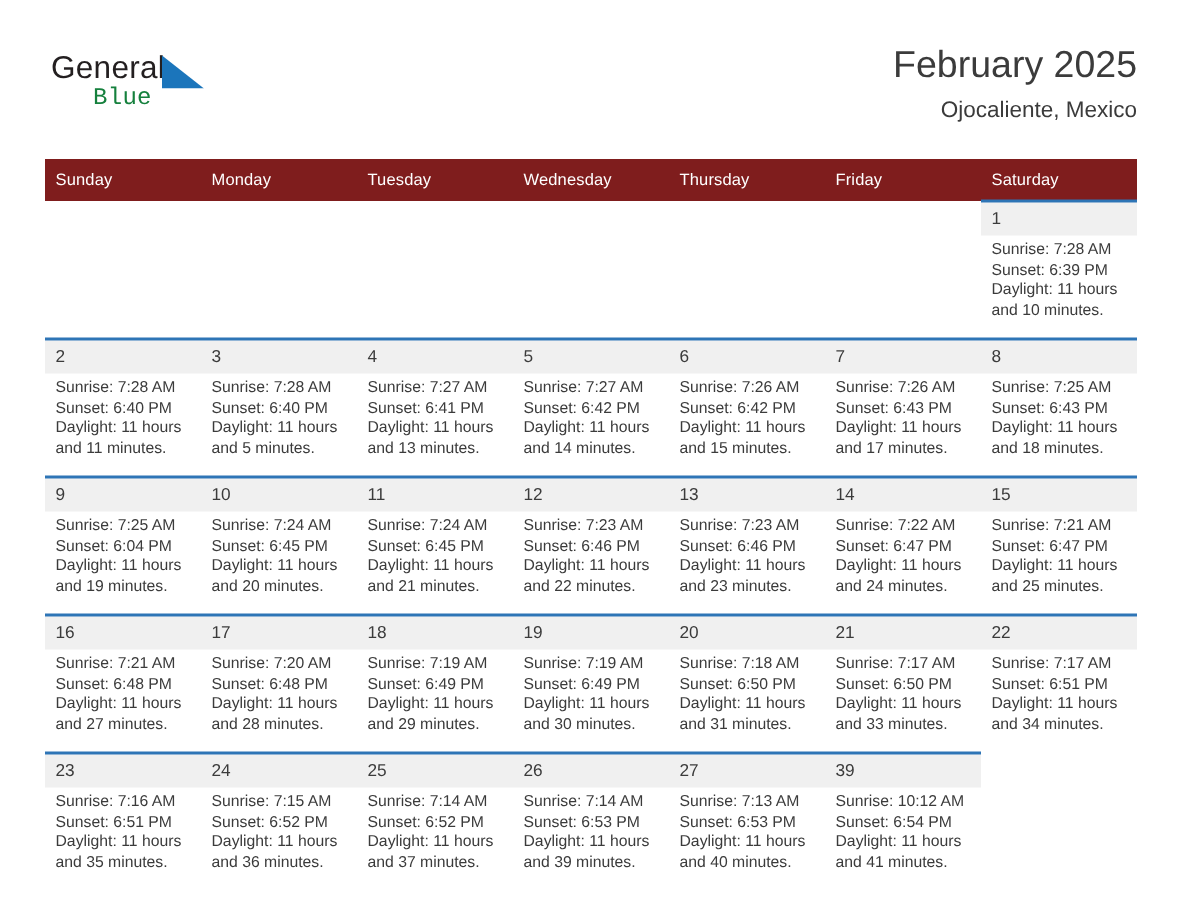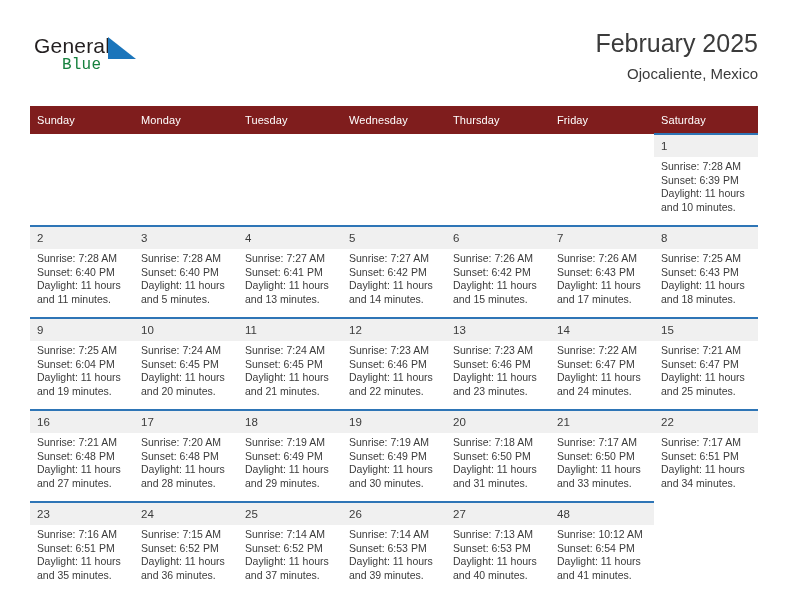--- a/index.html
+++ b/index.html
@@ -453,21 +453,21 @@
           <td>
             <span class="daynum">27</span>
             <div class="cell-body">
               <div class="line">Sunrise: 7:13 AM</div>
               <div class="line">Sunset: 6:53 PM</div>
               <div class="line">Daylight: 11 hours</div>
               <div class="line">and 40 minutes.</div>
             </div>
           </td>
           <td>
-            <span class="daynum">48</span>
+            <span class="daynum">39</span>
             <div class="cell-body">
               <div class="line">Sunrise: 10:12 AM</div>
               <div class="line">Sunset: 6:54 PM</div>
               <div class="line">Daylight: 11 hours</div>
               <div class="line">and 41 minutes.</div>
             </div>
           </td>
           <td class="blank">
             <span class="daynum"></span>
           </td>

